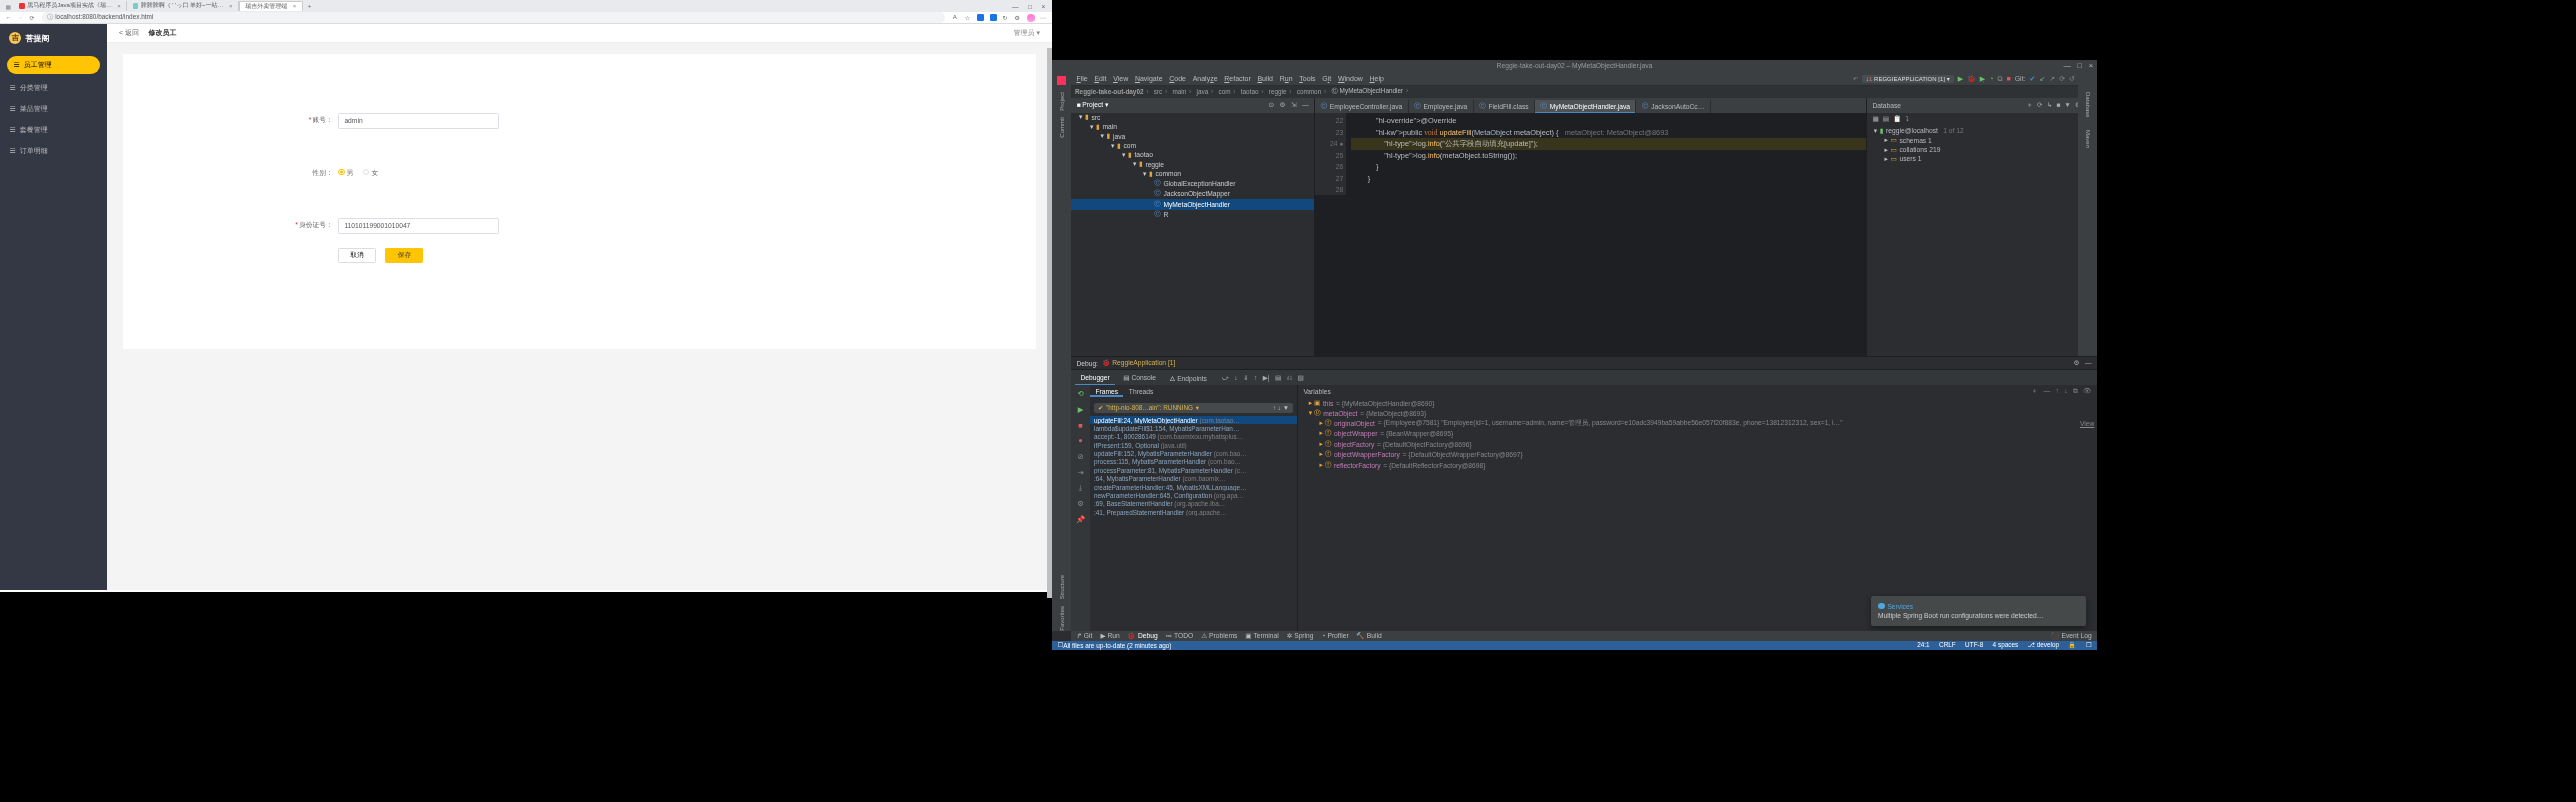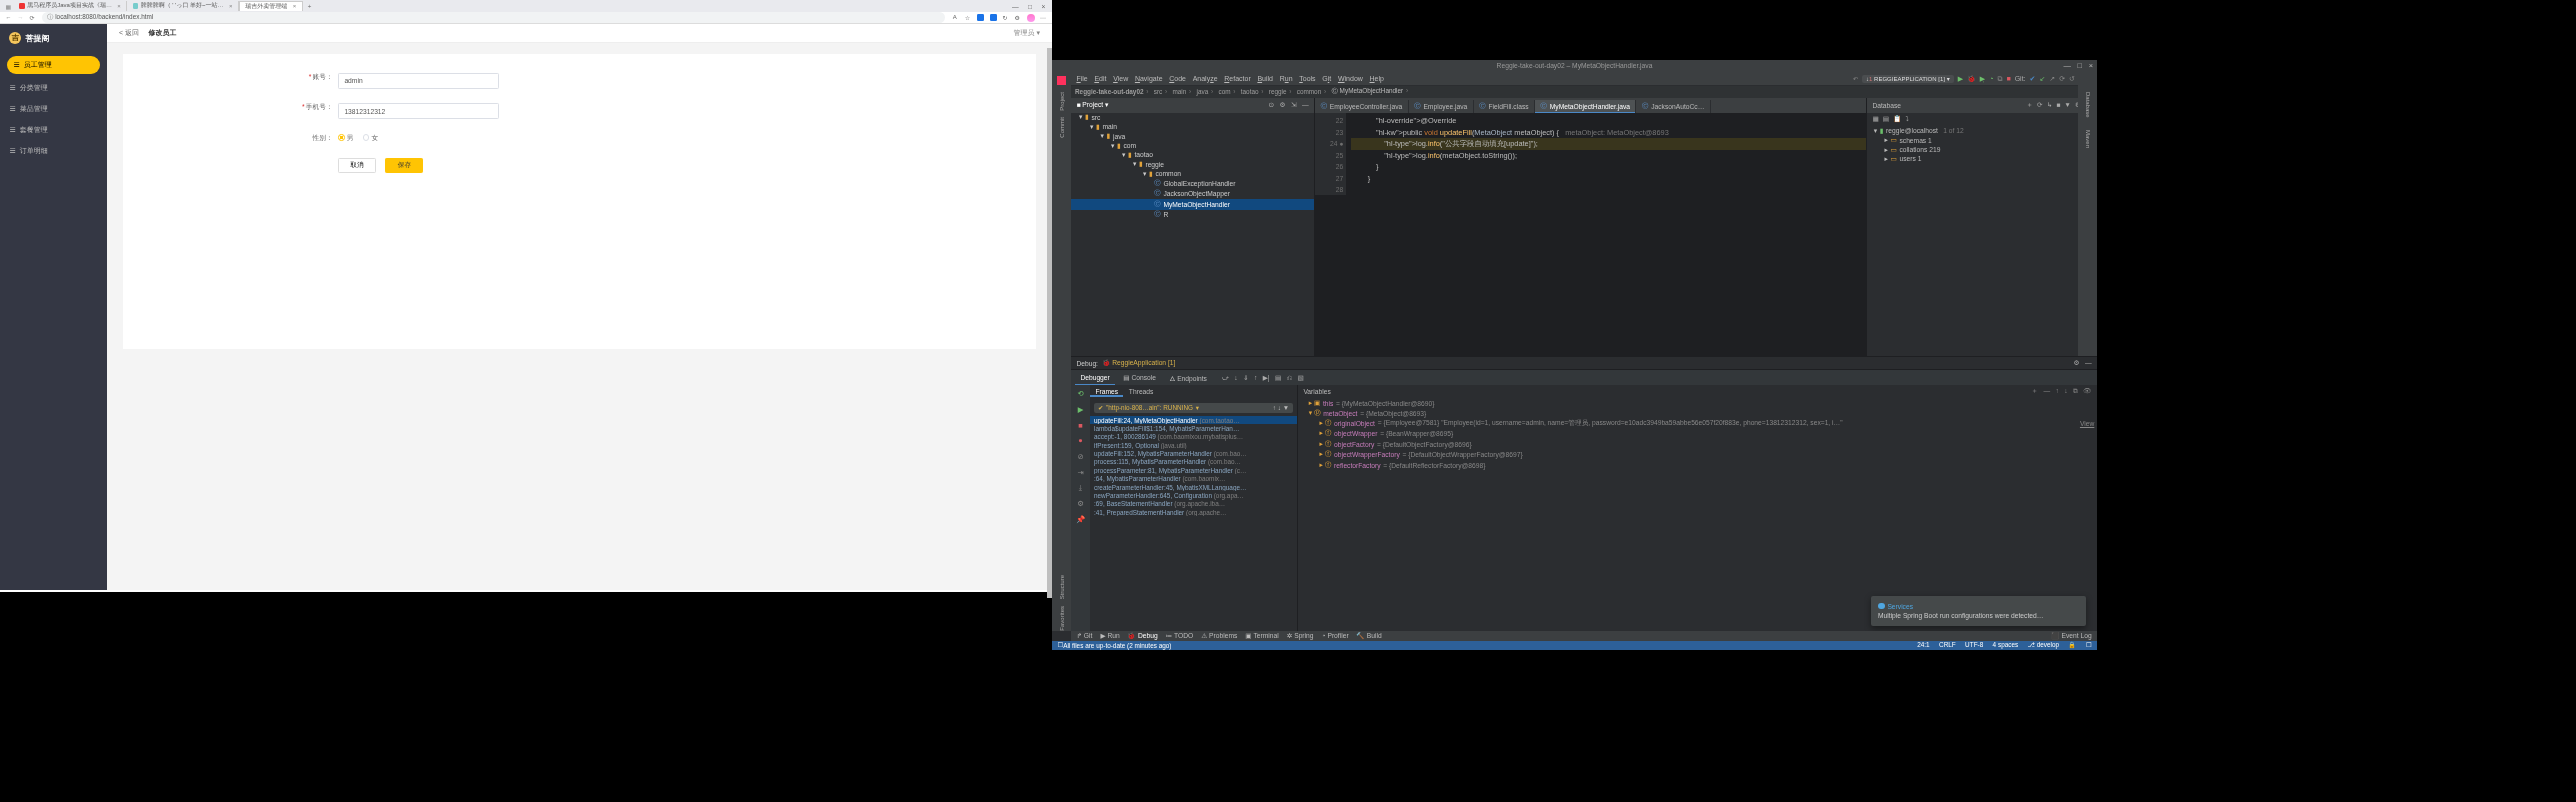--- a/index.html
+++ b/index.html
@@ -22,21 +22,21 @@
     .brand .logo { width:12px; height:12px; border-radius:50%; background:#f5c65c; display:flex; align-items:center; justify-content:center; color:#5a3e00; font-size:7.4px; font-weight:bold; }
     .sb-item { display:flex; align-items:center; gap:4px; padding:5.4px 9.4px; cursor:pointer; }
     .sb-item.active { background:#ffc403; color:#000; border-radius:9.4px; margin:4px 6.7px; padding:4px 6.7px; }
     
     .app-main { flex:1; background:#f4f4f4; display:flex; flex-direction:column; }
     .topbar { height:19px; background:#fff; display:flex; align-items:center; padding:0 12px; font-size:7px; color:#333; border-bottom:0.7px solid #eee; }
     .topbar .back { color:#666; margin-right:9.4px; }
     .topbar .title { font-weight:600; }
     .topbar .right { margin-left:auto; color:#888; }
     .form-card { margin:10.7px 16px; background:#fff; padding:19px 0; min-height:295px; }
-    .form-row { display:flex; align-items:flex-start; margin-bottom:14.8px; }
+    .form-row { display:flex; align-items:center; margin-bottom:14.8px;margin-top:40px; }
     .form-row .label { width:215px; text-align:right; font-size:6.7px; color:#666; padding-right:5.4px; }
     .form-row .req::before { content:"*"; color:#d33; margin-right:1.3px; }
     .text-input { width:161px; height:16px; border:0.7px solid #dcdfe6; border-radius:1.3px; padding:0 5.4px; font-size:6.7px; color:#555; }
     .radio { width:6.7px; height:6.7px; border-radius:50%; border:0.7px solid #dcdfe6; display:inline-block; margin-right:2px; vertical-align:-0.7px; }
     .radio.checked { border-color:#ffc403; background:radial-gradient(circle,#ffc403 45%,transparent 50%); }
     .btn-row { display:flex; gap:9.4px; margin-left:215px; margin-top:10.7px; }
     .btn { width:38px; height:14.8px; border-radius:1.3px; font-size:6.7px; border:0.7px solid #ddd; background:#fff; cursor:pointer; }
     .btn.primary { background:#ffc403; border-color:#ffc403; color:#333; }
     .scrollbar-y { position:absolute; right:0; top:24px; width:5.4px; height:550px; background:#bfbfbf; }
     
@@ -63,21 +63,21 @@
     .tree-line.selected { background:#11497f; color:#fff; }
     
     .editor-area { position:absolute; left:263px; right:231px; top:38px; bottom:294px; background:#1e1f22; }
     .ed-tabbar { height:14.8px; display:flex; align-items:flex-end; background:#3c3f41; font-size:6.7px; }
     .ed-tab { padding:2px 5.4px; color:#bbb; display:flex; align-items:center; gap:2.7px; border-right:0.7px solid #2b2d30; }
     .ed-tab.active { background:#4e5254; color:#fff; position:relative; }
     .ed-tab.active::after{content:"";position:absolute;left:0;right:0;bottom:-0.7px;height:1.3px;background:#4a88c7;}
     .ed-body { display:flex; font-family:"JetBrains Mono",Consolas,monospace; font-size:7.4px; }
     .gutter { width:31px; text-align:right; padding:2.7px 2.7px 0 0; color:#6e6e6e; background:#2b2d30; white-space:pre; line-height:11.4px; font-size:6.7px; }
     .code { flex:1; padding:2.7px 0 0 5.4px; white-space:pre; line-height:11.4px; }
-    .hl-kw { color:#cc7832; }
+    .hl-kw { color:#cc7832;font-family:Liberation Serif, serif; }
     .hl-type { color:#a9b7c6; }
     .hl-method { color:#ffc66d; }
     .line-exec { background:rgba(255,214,0,.12); }
     
     .db-panel { position:absolute; right:0; top:38px; width:231px; bottom:294px; background:#2b2d30; border-left:0.7px solid #1e1f22; font-size:6.7px; color:#bbb; }
     .db-head { height:14.8px; background:#3c3f41; display:flex; align-items:center; padding:0 5.4px; gap:4px; }
     .db-tools { display:flex; gap:4px; color:#aaa; margin-top:2.7px; padding:0 5.4px; }
     .db-tree { padding:2.7px 5.4px; }
     .db-tree .tree-line{padding:0.7px 0;}
     
@@ -188,27 +188,27 @@
         <span class="back">&lt; 返回</span>
         <span class="title">修改员工</span>
         <span class="right">管理员 ▾</span>
       </div>
       <div class="form-card">
         <div class="form-row">
           <div class="label req">账号：</div>
           <input class="text-input" value="admin" style="">
         </div>
         <div class="form-row">
-          <div class="label req">手机号：</div>
-          <input class="text-input" value="13812312312" style="">
-        </div>
-        <div class="form-row">
           <div class="label">性别：</div>
           <label style="font-size:6.7px;color:#666;margin-right:9.4px;"><span class="radio checked"></span><span>男</span></label>
           <label style="font-size:6.7px;color:#666;"><span class="radio"></span><span>女</span></label>
+        </div>
+        <div class="form-row">
+          <div class="label req">身份证号：</div>
+          <input class="text-input" value="110101199001010047" style="">
         </div>
         <div class="btn-row">
           <button class="btn">取消</button>
           <button class="btn primary">保存</button>
         </div>
       </div>
     </div>
     <div class="scrollbar-y"></div>
   </div>
 </div>

